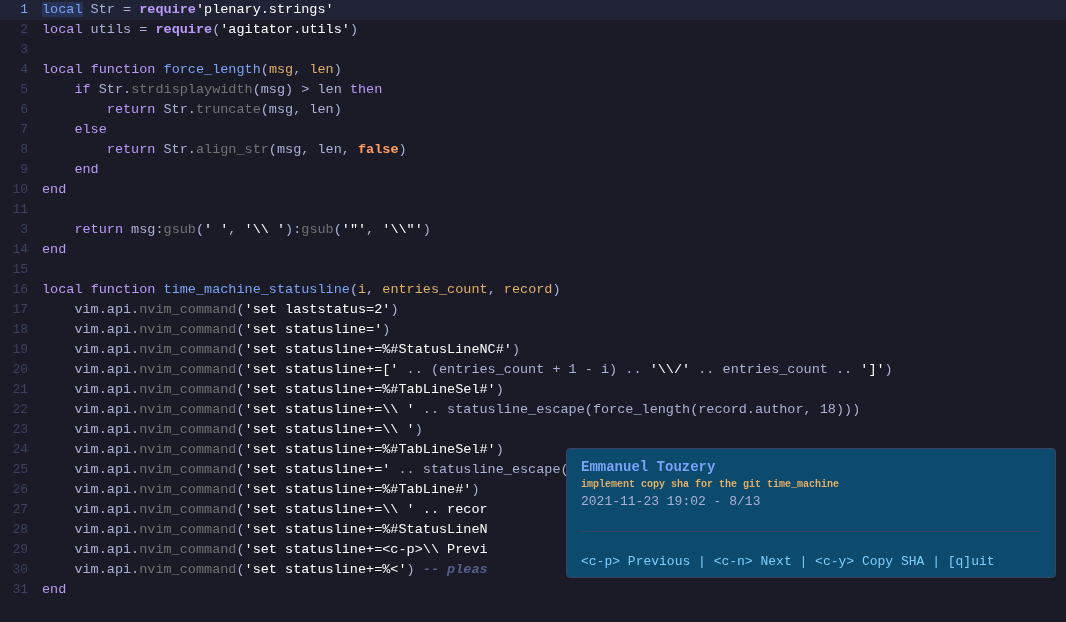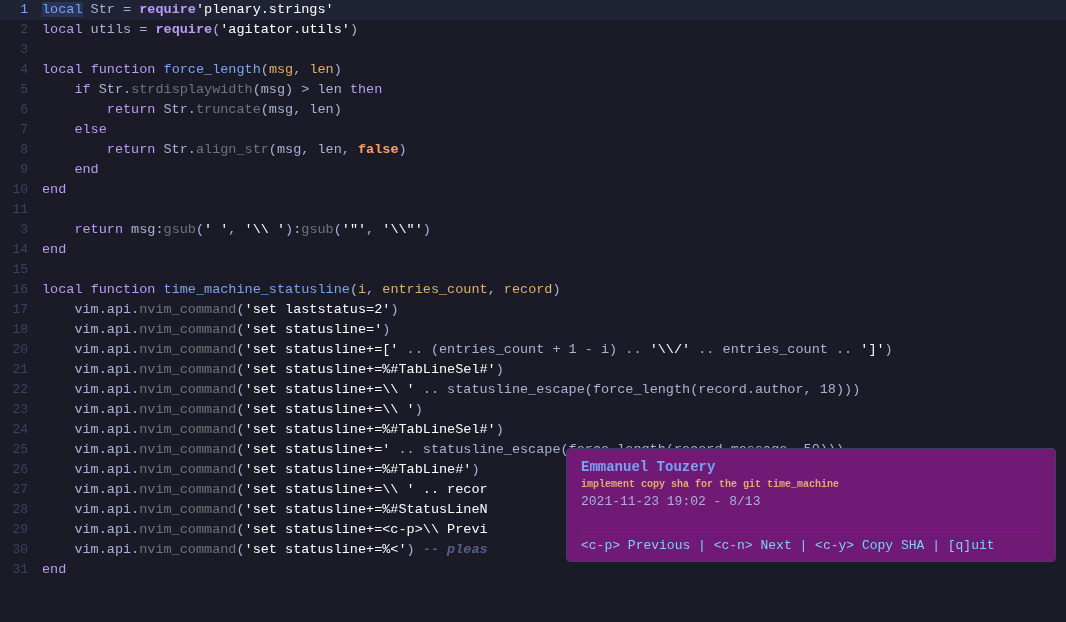--- a/index.html
+++ b/index.html
@@ -62,23 +62,23 @@
 
     
     .line.cursor-line {
       background: #1f2335;
     }
 
     
     .popup {
       position: absolute;
       right: 10px;
-      bottom: 60px;
+      bottom: 44px;
       width: 490px;
-      background: #701a75;
+      background: #0c4a6e;
       border: 1px solid #3b4261;
       border-radius: 4px;
       padding: 10px 14px 8px 14px;
       z-index: 10;
     }
     .popup-author {
       color: #7aa2f7;
       font-weight: bold;
       font-size: 14px;
       margin-bottom: 4px;
@@ -91,21 +91,21 @@
     }
     .popup-date {
       color: #a9b1d6;
       font-size: 13px;
       margin-bottom: 22px;
     }
     .popup-commands {
       color: #a9b1d6;
       font-size: 13px;
       border-top: 1px solid #3b4261;
-      padding-top: 6px;
+      padding-top: 22px;
     }
     .popup-commands span {
       color: #7dcfff;
     }
 
     
     .highlight-local {
       background: #283457;
       color: #7aa2f7;
     }
@@ -176,20 +176,24 @@
         <div class="line-number">16</div>
         <div class="line-content"><span class="kw">local</span><span class="plain"> </span><span class="kw">function</span><span class="plain"> </span><span class="fn">time_machine_statusline</span><span class="plain">(</span><span class="param">i</span><span class="plain">, </span><span class="param">entries_count</span><span class="plain">, </span><span class="param">record</span><span class="plain">)</span></div>
       </div>
       <div class="line">
         <div class="line-number">17</div>
         <div class="line-content"><span class="plain">    vim.api.</span><span class="method">nvim_command</span><span class="plain">(</span><span class="str">'set laststatus=2'</span><span class="plain">)</span></div>
       </div>
       <div class="line">
         <div class="line-number">18</div>
         <div class="line-content"><span class="plain">    vim.api.</span><span class="method">nvim_command</span><span class="plain">(</span><span class="str">'set statusline='</span><span class="plain">)</span></div>
+      </div>
+      <div class="line">
+        <div class="line-number">19</div>
+        <div class="line-content"><span class="plain">    vim.api.</span><span class="method">nvim_command</span><span class="plain">(</span><span class="str">'set statusline+=%#StatusLineNC#'</span><span class="plain">)</span></div>
       </div>
       <div class="line">
         <div class="line-number">20</div>
         <div class="line-content"><span class="plain">    vim.api.</span><span class="method">nvim_command</span><span class="plain">(</span><span class="str">'set statusline+=['</span><span class="plain"> .. (entries_count + 1 - i) .. </span><span class="str">'\\/'</span><span class="plain"> .. entries_count .. </span><span class="str">']'</span><span class="plain">)</span></div>
       </div>
       <div class="line">
         <div class="line-number">21</div>
         <div class="line-content"><span class="plain">    vim.api.</span><span class="method">nvim_command</span><span class="plain">(</span><span class="str">'set statusline+=%#TabLineSel#'</span><span class="plain">)</span></div>
       </div>
       <div class="line">

